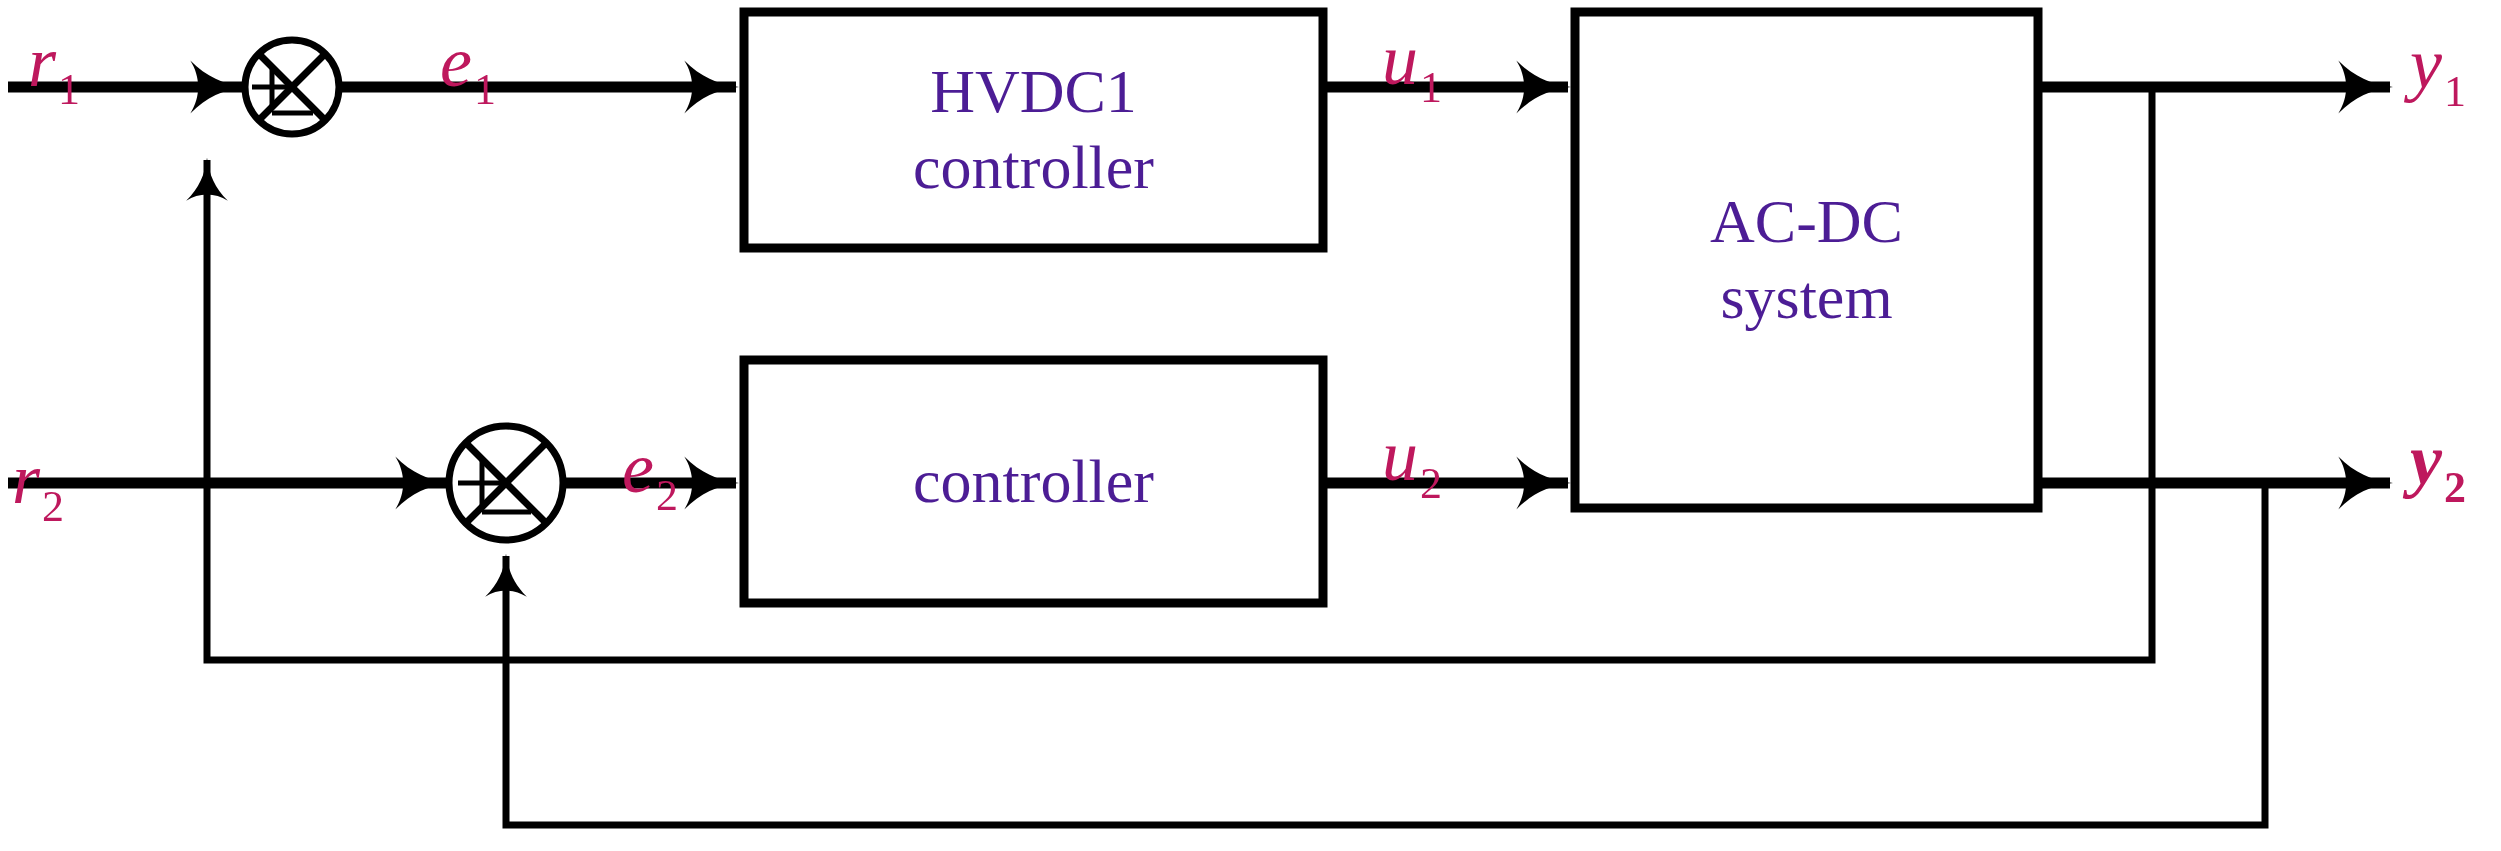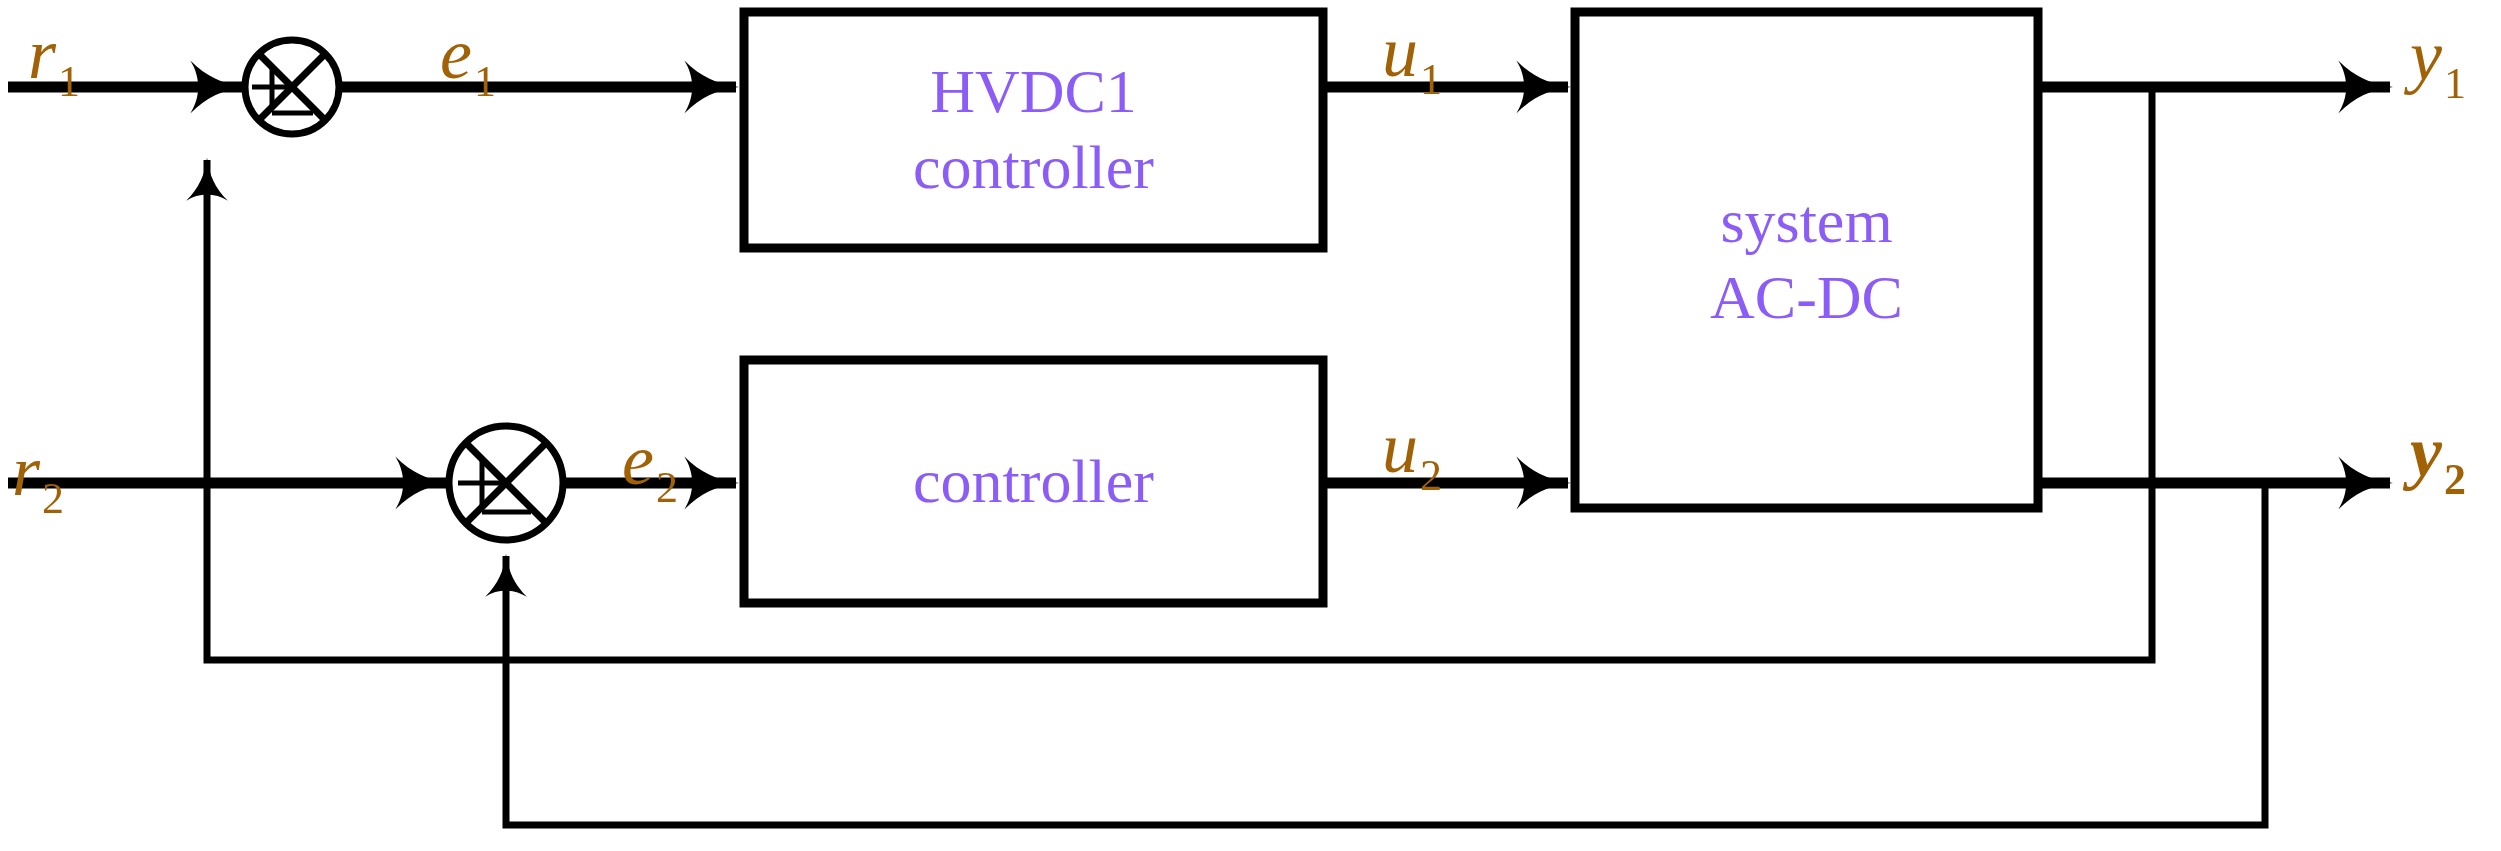--- a/index.html
+++ b/index.html
@@ -6,34 +6,35 @@
   #root{
     position:relative;
     width:2501px;height:851px;
     background:#ffffff;
     overflow:hidden;
     font-family:"Liberation Serif","DejaVu Serif",serif;
   }
   #diagram{position:absolute;left:0;top:0;width:2501px;height:851px;}
   .lbl{
     position:absolute;
-    color:#a16207;
+    color:#be185d;
     font-family:"Liberation Serif","DejaVu Serif",serif;
     white-space:nowrap;
     line-height:1;
     user-select:none;
+    margin-top:8px;
   }
   .boxlabel{
     position:absolute;
     display:flex;
     flex-direction:column;
     align-items:center;
     justify-content:center;
     text-align:center;
-    color:#8b5cf6;
+    color:#4c1d95;
     font-family:"Liberation Serif","DejaVu Serif",serif;
     font-size:62px;
     line-height:1.22;
   }
   .var{
     font-style:italic;
     font-size:72px;
   }
   .sub{
     font-style:normal;
@@ -113,22 +114,22 @@
   <div class="boxlabel" style="left:742px;top:10px;width:583px;height:240px;">
     <span>HVDC1</span>
     <span>controller</span>
   </div>
 
   <div class="boxlabel" style="left:742px;top:358px;width:583px;height:247px;">
     <span>controller</span>
   </div>
 
   <div class="boxlabel" style="left:1573px;top:10px;width:467px;height:500px;">
+    <span>AC-DC</span>
     <span>system</span>
-    <span>AC-DC</span>
   </div>
 
   <div class="lbl" style="left:28px;top:18px;">
     <span class="var">r</span><span class="sub">1</span>
   </div>
 
   <div class="lbl" style="left:12px;top:435px;">
     <span class="var">r</span><span class="sub">2</span>
   </div>
 

